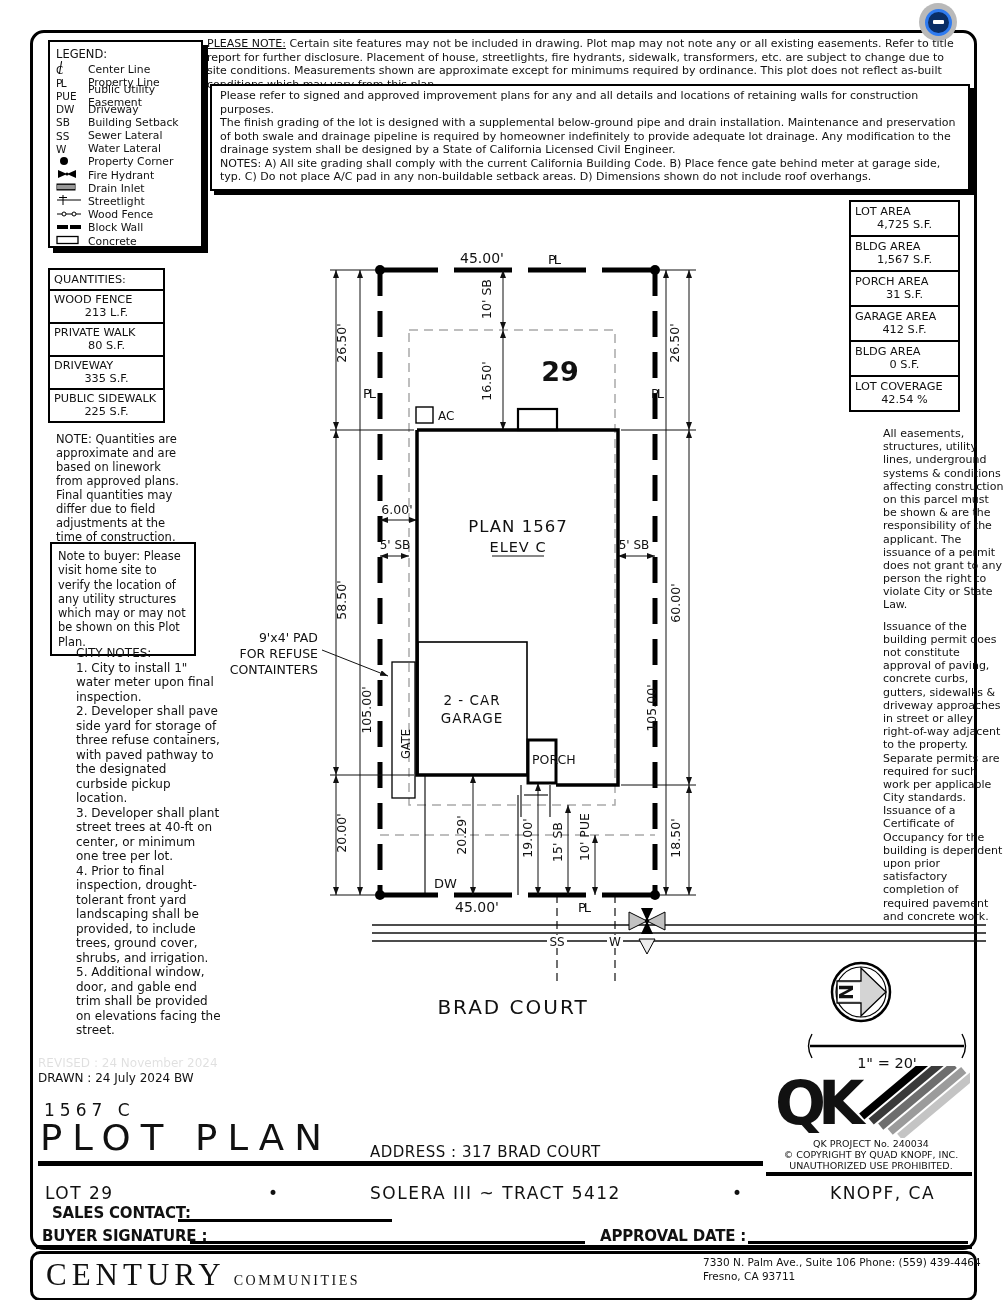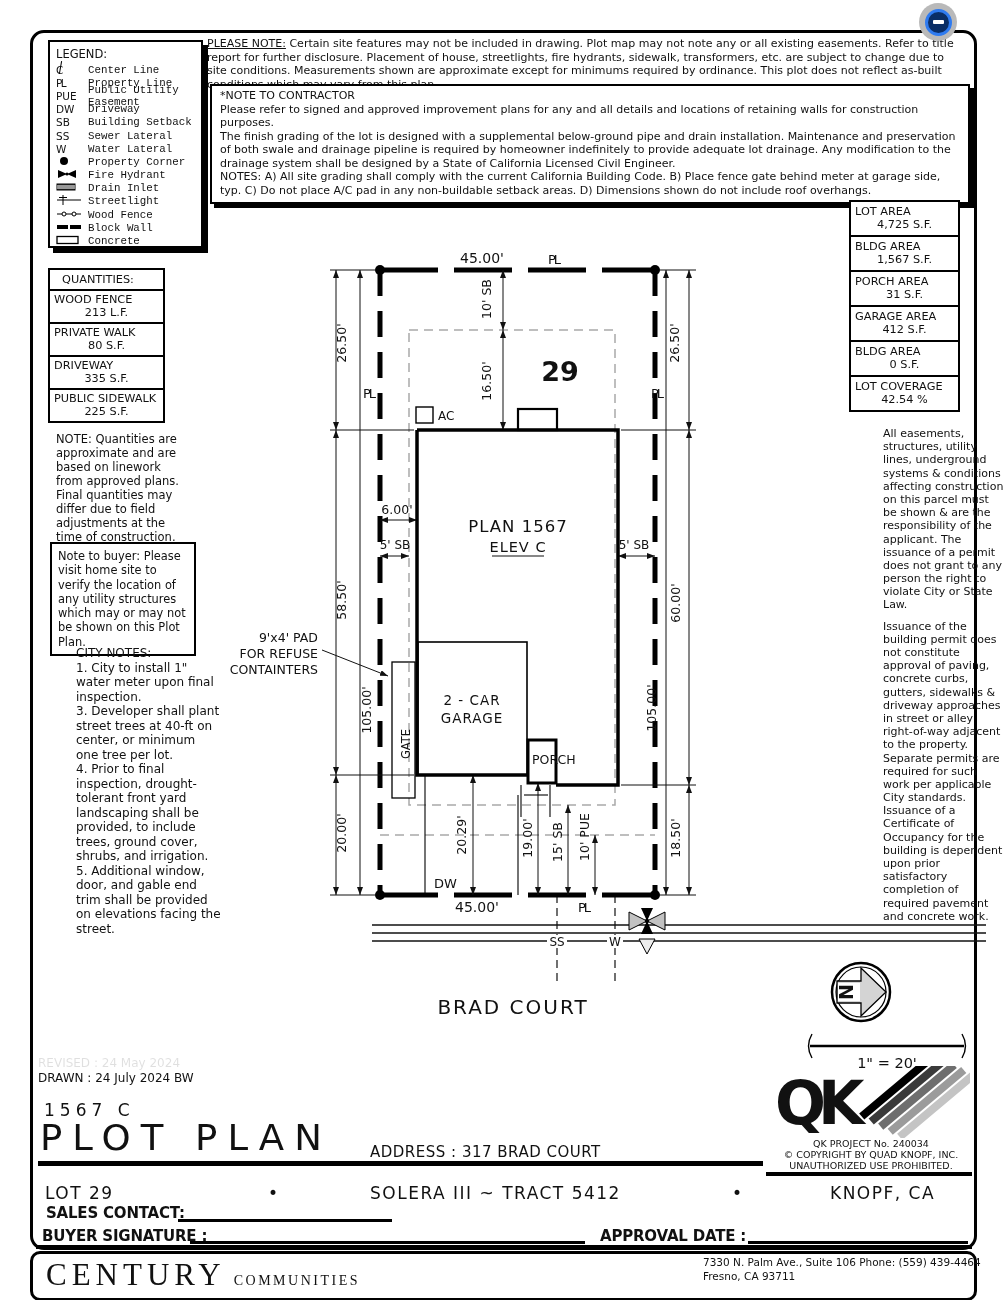--- a/index.html
+++ b/index.html
@@ -17,24 +17,24 @@
          box-sizing:border-box;display:flex;align-items:center;justify-content:center;}
   .badge-bar{width:11px;height:3.5px;background:#fff;border-radius:1px;}
   
   .legend{left:48px;top:40px;width:155px;height:208px;border:2.5px solid #000;background:#fff;
           box-shadow:5px 5px 0 #000;padding:5px 6px;box-sizing:border-box;font-size:10.8px;}
   .legend-title{font-size:11.5px;margin-bottom:2px;}
   .lrow{display:flex;align-items:center;height:13.2px;}
   .lsym{width:32px;flex:0 0 32px;font-size:10.5px;position:relative;}
   .cl-line{position:absolute;left:4px;top:-3px;width:1px;height:13px;background:#000;transform:rotate(10deg);}
   .pl-sym{letter-spacing:-1.5px;}
-  .llab{flex:1;font-family:Liberation Mono, monospace;}
+  .llab{flex:1;}
   
   .qtable{left:48px;top:268px;width:113px;border:2px solid #000;font-size:11.3px;}
-  .qtitle{border-bottom:2px solid #000;padding:3px 12px;}
+  .qtitle{border-bottom:2px solid #000;padding:3px 4px;}
   .qrow{border-bottom:2px solid #000;padding:2px 4px 3px;}
   .qrow:last-child{border-bottom:none;}
   .qval{text-align:center;}
   .atable{left:849px;top:200px;width:107px;border:2px solid #000;font-size:11.3px;background:#fff;}
   .arow{border-bottom:2px solid #000;padding:3px 4px 4px;}
   .arow:last-child{border-bottom:none;}
   .qnote{left:56px;top:432px;width:132px;font-size:11.5px;line-height:1.22;}
   .buyer-note{left:50px;top:542px;width:130px;border:2px solid #000;padding:5px 6px;font-size:11.4px;line-height:1.25;}
   .city{left:48px;top:646px;width:145px;font-size:12px;line-height:1.21;margin-left:28px;}
   .topnote{left:207px;top:37px;width:750px;font-size:11px;line-height:1.23;}
@@ -150,21 +150,20 @@
       <span class="lsym"><svg width="26" height="12">
           <rect x="1" y="2.5" width="21" height="7" fill="none" stroke="#000" stroke-width="1.3"></rect>
         </svg></span>
       <span class="llab">Concrete</span>
     </div>
 </div>
 
 <div class="abs topnote"><span style="text-decoration:underline">PLEASE NOTE:</span><span> Certain site features may not be included in drawing.  Plot map may not note any or all existing easements. Refer to title report for further disclosure.  Placement of house, streetlights, fire hydrants, sidewalk, transformers, etc. are subject to change due to site conditions.  Measurements shown are approximate except for minimums required by ordinance.  This plot does not reflect as-built conditions which may vary from this plan.</span></div>
 
 <div class="abs contractor">
-  <div>*NOTE TO CONTRACTOR</div>
   <div>Please refer to signed and approved improvement plans for any and all details and locations of retaining walls for construction purposes.</div>
   <div>The finish grading of the lot is designed with a supplemental below-ground pipe and drain installation.  Maintenance and preservation of both swale and drainage pipeline is required by homeowner indefinitely to provide adequate lot drainage.  Any modification to the drainage system shall be designed by a State of California Licensed Civil Engineer.</div>
   <div>NOTES:  A) All site grading shall comply with the current California Building Code.  B) Place fence gate behind meter at garage side, typ.  C) Do not place A/C pad in any non-buildable setback areas.  D) Dimensions shown do not include roof overhangs.</div>
 </div>
 
 <div class="abs qtable">
   <div class="qtitle">QUANTITIES:</div>
   <div class="qrow">
       <div>WOOD FENCE</div>
       <div class="qval">213 L.F.</div>
@@ -183,20 +182,21 @@
     </div>
 </div>
 
 <div class="abs qnote">NOTE: Quantities are approximate and are based on linework from approved plans.  Final quantities may differ due to field adjustments at the time of construction.</div>
 
 <div class="abs buyer-note">Note to buyer: Please visit home site to verify the location of any utility structures which may or may not be shown on this Plot Plan.</div>
 
 <div class="abs city">
   <div>CITY NOTES:</div>
   <div>1. City to install 1" water meter upon final inspection.</div>
+  <div>2. Developer shall pave side yard for storage of three refuse containers, with paved pathway to the designated curbside pickup location.</div>
   <div>3. Developer shall plant street trees at 40-ft on center, or minimum one tree per lot.</div>
   <div>4. Prior to final inspection, drought-tolerant front yard landscaping shall be provided, to include trees, ground cover, shrubs, and irrigation.</div>
   <div>5. Additional window, door, and gable end trim shall be provided on elevations facing the street.</div>
 </div>
 
 <div class="abs atable">
   <div class="arow">
       <div>LOT AREA</div>
       <div class="qval">4,725 S.F.</div>
     </div>
@@ -380,21 +380,21 @@
   </g>
 
   <g stroke="#000" fill="none">
     <line x1="580" y1="798" x2="734" y2="798" stroke-width="2.5"></line>
     <path d="M582,786 Q575,798 582,810" stroke-width="1.4"></path>
     <path d="M732,786 Q739,798 732,810" stroke-width="1.4"></path>
   </g>
   <text x="657" y="820" font-size="14.5" text-anchor="middle">1" = 20'</text>
 </svg>
 
-<div class="abs revised nw">REVISED :  24 May 2024</div>
+<div class="abs revised nw">REVISED :  24 November 2024</div>
 <div class="abs drawn nw">DRAWN :  24 July 2024  BW</div>
 <div class="abs plancode nw">1567  C</div>
 <div class="abs bigtitle nw">PLOT PLAN</div>
 <div class="abs address nw">ADDRESS :  317 BRAD COURT</div>
 
 <svg class="abs" style="left:775px;top:1066px;" width="195" height="72">
   <g transform="translate(88,52) rotate(-40)">
     <rect x="0" y="-6" width="96" height="8" fill="#000"></rect>
     <rect x="4" y="4" width="96" height="8" fill="#3a3a3a"></rect>
     <rect x="8" y="14" width="96" height="8" fill="#6e6e6e"></rect>
@@ -411,21 +411,21 @@
 
 <div class="abs bar" style="left:38px;top:1161px;width:725px;height:5px;"></div>
 <div class="abs bar" style="left:766px;top:1172px;width:206px;height:4px;"></div>
 
 <div class="abs lotrow nw" style="left:45px;">LOT 29</div>
 <div class="abs lotrow nw" style="left:268px;">•</div>
 <div class="abs lotrow nw" style="left:370px;">SOLERA III ~ TRACT 5412</div>
 <div class="abs lotrow nw" style="left:732px;">•</div>
 <div class="abs lotrow nw" style="left:830px;">KNOPF, CA</div>
 
-<div class="abs siglab nw" style="left:46px;top:1204px;">SALES CONTACT:</div>
+<div class="abs siglab nw" style="left:52px;top:1204px;">SALES CONTACT:</div>
 <div class="abs uline" style="left:178px;top:1219px;width:214px;"></div>
 <div class="abs siglab nw" style="left:42px;top:1227px;">BUYER SIGNATURE :</div>
 <div class="abs uline" style="left:190px;top:1241px;width:395px;"></div>
 <div class="abs siglab nw" style="left:600px;top:1227px;">APPROVAL DATE :</div>
 <div class="abs uline" style="left:748px;top:1241px;width:220px;"></div>
 <div class="abs bar" style="left:36px;top:1245px;width:936px;height:4px;"></div>
 
 <div class="abs footer-frame"></div>
 <div class="abs century">
   <span class="century-big">CENTURY</span>

